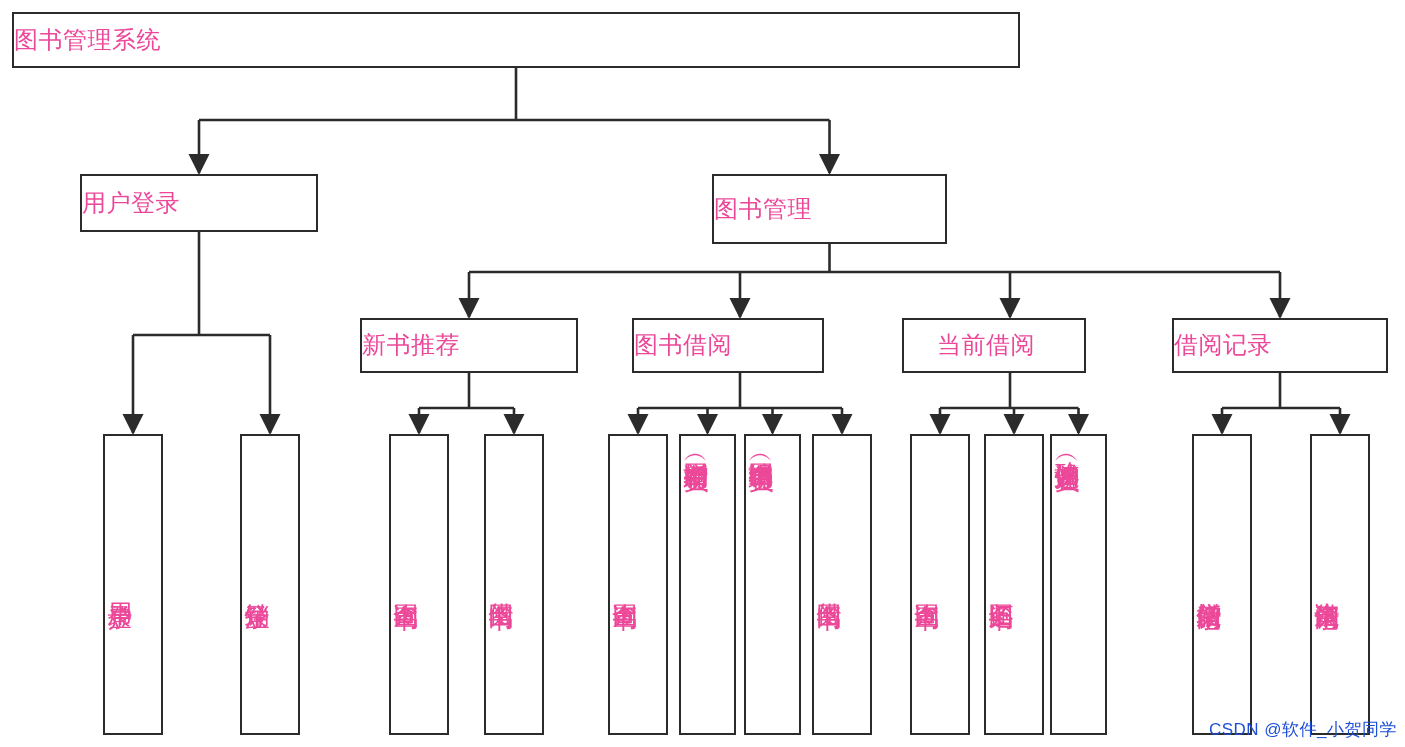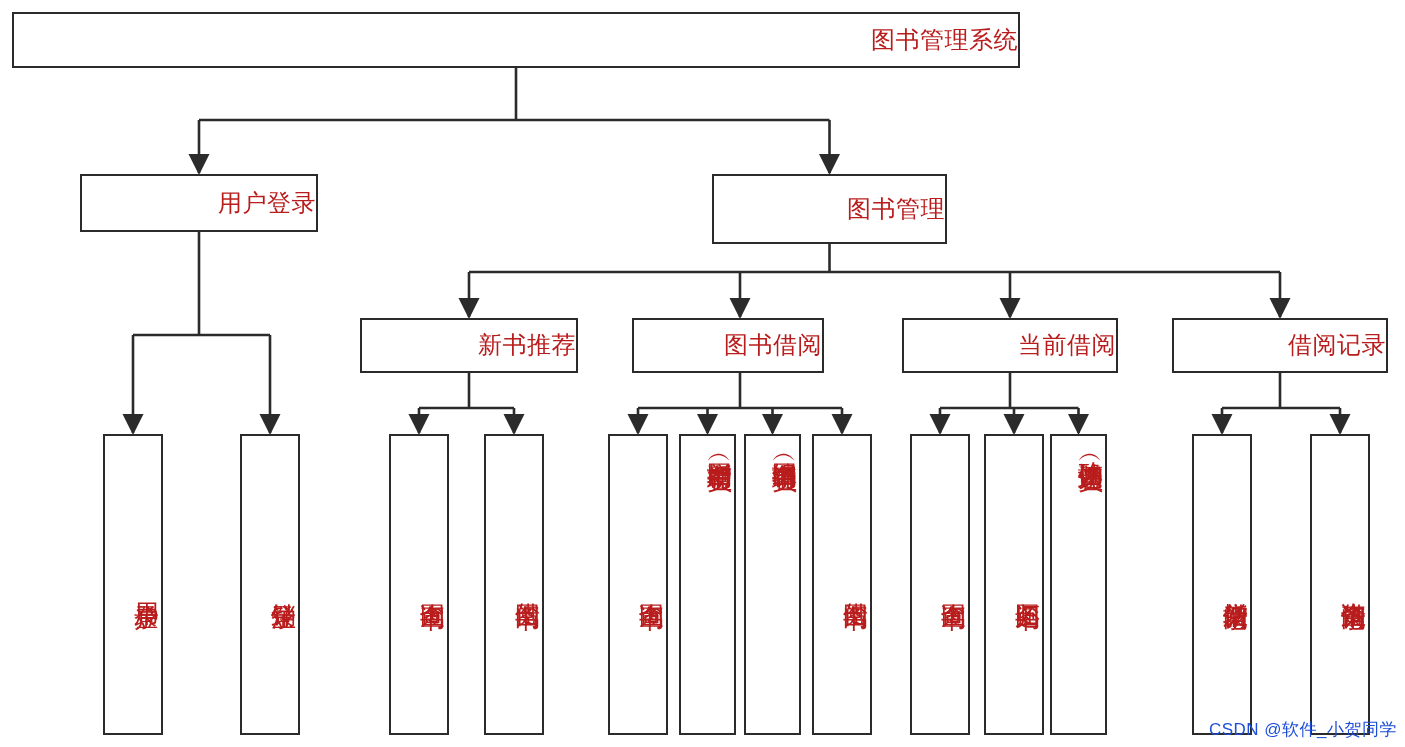--- a/index.html
+++ b/index.html
@@ -25,22 +25,22 @@
     height: 747px;
     pointer-events: none;
   }
   .node {
     position: absolute;
     box-sizing: border-box;
     background: #ffffff;
     border: 2.5px solid #2b2b2b;
     display: flex;
     align-items: center;
-    justify-content: flex-end;
-    color: #b91c1c;
+    justify-content: flex-start;
+    color: #ec4899;
   }
   .node-label {
     display: block;
     text-align: center;
     line-height: 1.18;
     white-space: nowrap;
   }
   .node.horiz .node-label {
     writing-mode: horizontal-tb;
     font-size: 24px;
@@ -127,21 +127,21 @@
       </div>
       <div class="node horiz" style="left: 712px; top: 174px; width: 235px; height: 70px;">
         <span class="node-label">图书管理</span>
       </div>
       <div class="node horiz" style="left: 360px; top: 318px; width: 218px; height: 55px;">
         <span class="node-label">新书推荐</span>
       </div>
       <div class="node horiz" style="left: 632px; top: 318px; width: 192px; height: 55px; font-family: Liberation Serif, serif;">
         <span class="node-label">图书借阅</span>
       </div>
-      <div class="node horiz" style="left: 902px; top: 318px; width: 216px; height: 55px;">
+      <div class="node horiz" style="left: 902px; top: 318px; width: 184px; height: 55px; padding-left: 33px;">
         <span class="node-label">当前借阅</span>
       </div>
       <div class="node horiz" style="left: 1172px; top: 318px; width: 216px; height: 55px;">
         <span class="node-label">借阅记录</span>
       </div>
       <div class="node vert midbox" style="left: 103px; top: 434px; width: 60px; height: 301px;">
         <span class="node-label">用户登录</span>
       </div>
       <div class="node vert midbox" style="left: 240px; top: 434px; width: 60px; height: 301px;">
         <span class="node-label">注销登录</span>

